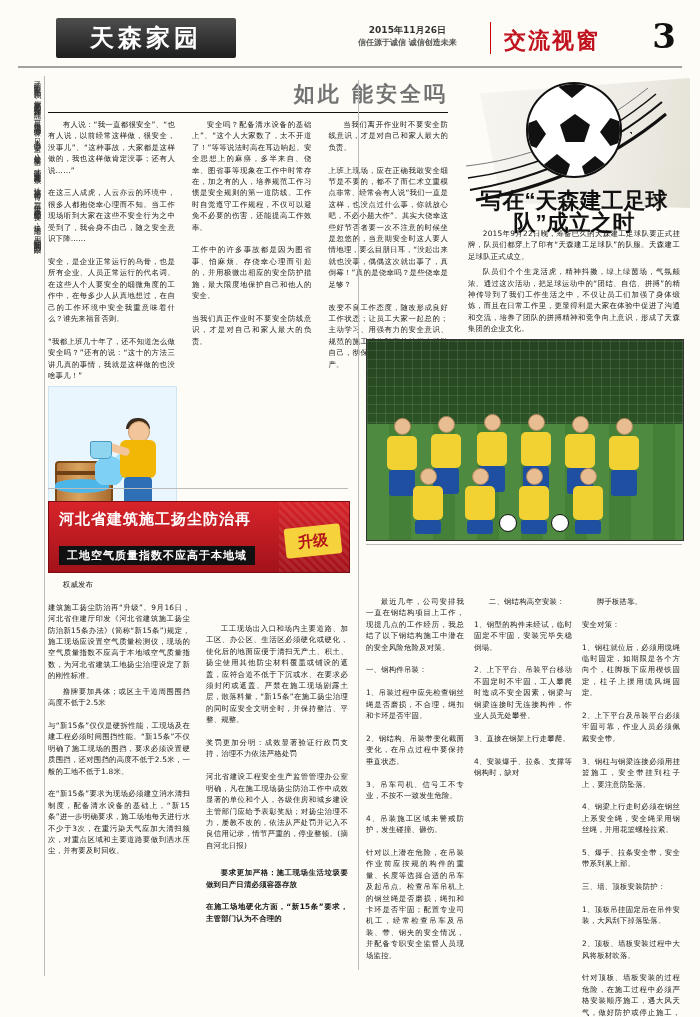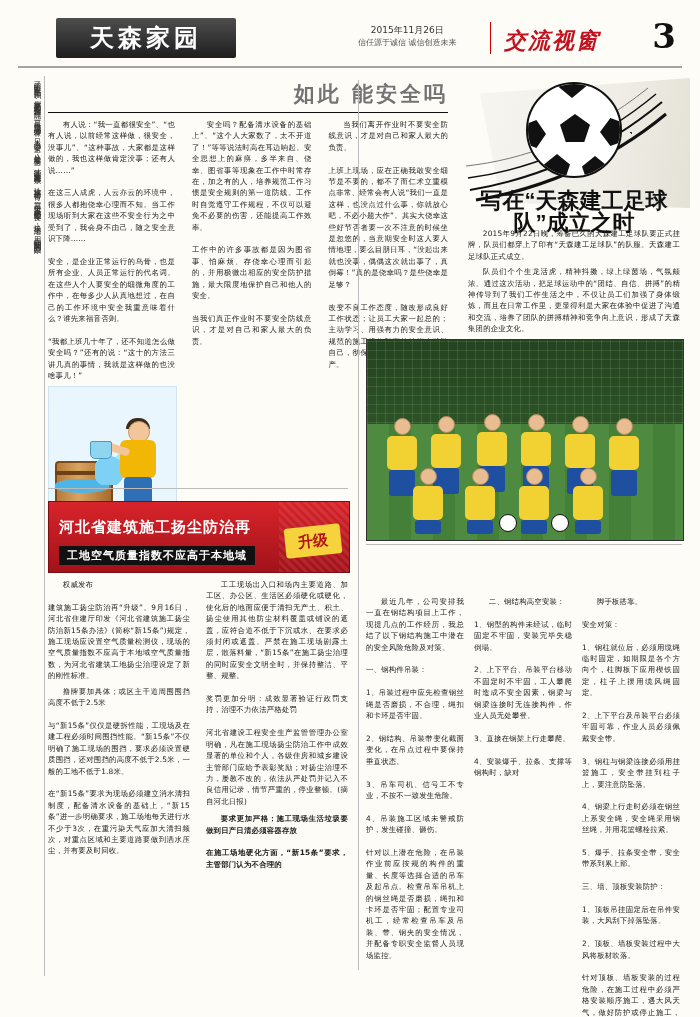--- a/index.html
+++ b/index.html
@@ -13,27 +13,27 @@
   
   .masthead{position:relative;height:52px;border-bottom:2px solid #a3a3a3;}
   .mast-logo{
     position:absolute;left:38px;top:4px;width:180px;height:40px;
     background:linear-gradient(180deg,#4e4e4e,#1e1e1e);
     border-radius:2px;
     color:#fff;font-size:24px;letter-spacing:4px;font-weight:bold;
     display:flex;align-items:center;justify-content:center;
     font-family:"DejaVu Serif","Liberation Serif",serif;
   }
-  .mast-center{position:absolute;left:340px;top:10px;text-align:center;color:#333;}
+  .mast-center{position:absolute;left:340px;top:10px;text-align:center;color:#333;font-weight:bold;}
   .mast-date{font-size:9px;line-height:13px;}
   .mast-slogan{font-size:8px;color:#555;line-height:12px;}
   .mast-sep{position:absolute;left:472px;top:8px;width:1px;height:32px;background:#c00;}
   .mast-section{
     position:absolute;left:486px;top:12px;font-size:22px;font-weight:bold;color:#c1121f;
-    letter-spacing:2px;font-family:"DejaVu Serif","Liberation Serif",serif;font-style:italic;
+    letter-spacing:2px;font-family:"DejaVu Serif","Liberation Serif",serif;
   }
   .mast-page{
     position:absolute;right:6px;top:2px;font-size:34px;font-weight:bold;color:#111;
     font-family:"DejaVu Serif","Liberation Serif",serif;
   }
 
   
   .rail{
     position:absolute;left:0px;top:62px;width:24px;height:900px;
     font-size:7.5px;line-height:10px;color:#333;
@@ -83,21 +83,21 @@
   .p-arm{position:absolute;left:-10px;top:24px;width:26px;height:8px;background:#f2c69a;transform:rotate(18deg);border-radius:4px;}
   .p-bucket{position:absolute;left:-24px;top:20px;width:20px;height:16px;background:#8fd5f0;border:1px solid #4a9bc4;border-radius:2px 2px 5px 5px;}
 
   
   .banner{
     position:absolute;left:30px;top:487px;width:300px;height:70px;
     background:linear-gradient(180deg,#d7242a,#a3121a);
     border:1px solid #7c0d13;overflow:hidden;
   }
   .banner-title{
-    position:absolute;left:10px;top:16px;width:230px;color:#fff;font-size:15px;font-weight:bold;
+    position:absolute;left:10px;top:8px;width:230px;color:#fff;font-size:15px;font-weight:bold;
     letter-spacing:1px;font-family:"DejaVu Serif","Liberation Serif",serif;line-height:18px;
   }
   .banner-sub{
     position:absolute;left:10px;top:44px;color:#fff;font-size:11px;font-weight:bold;
     letter-spacing:1px;background:#111;padding:2px 8px;
   }
   .banner-badge{
     position:absolute;right:8px;top:24px;width:56px;height:30px;background:#f6d33c;
     color:#b3121b;font-size:15px;font-weight:bold;display:flex;align-items:center;justify-content:center;
     border-radius:3px;transform:rotate(-6deg);font-family:"DejaVu Serif","Liberation Serif",serif;
@@ -253,26 +253,26 @@
           <div style="white-space:pre-wrap;text-indent:2em;">权威发布
 
 建筑施工扬尘防治再“升级”。9月16日，河北省住建厅印发《河北省建筑施工扬尘防治新15条办法》(简称“新15条”)规定，施工现场应设置空气质量检测仪，现场的空气质量指数不应高于本地域空气质量指数，为河北省建筑工地扬尘治理设定了新的刚性标准。</div>
           <div style="white-space:pre-wrap;text-indent:2em;margin-top:4px;">撸牌要加具体；或区主干道周围围挡高度不低于2.5米
 
 与“新15条”仅仅是硬拆性能，工现场及在建工程必须时间围挡性能。“新15条”不仅明确了施工现场的围挡，要求必须设置硬质围挡，还对围挡的高度不低于2.5米，一般的工地不低于1.8米。
 
 在“新15条”要求为现场必须建立消水清扫制度，配备清水设备的基础上，“新15条”进一步明确要求，施工场地每天进行水不少于3次，在重污染天气应加大清扫频次，对重点区域和主要道路要做到洒水压尘，并有要及时回收。</div>
         </div>
         <div class="body-col">
-          <div style="white-space:pre-wrap;text-indent:2em;">工工现场出入口和场内主要道路、加工区、办公区、生活区必须硬化或硬化，使化后的地面应便于清扫无产土、积土、扬尘使用其他防尘材料覆盖或铺设的遮盖，应符合道不低于下沉或水、在要求必须封闭或遮盖。严禁在施工现场剧露土层，散落料量，“新15条”在施工扬尘治理的同时应安全文明全时，并保持整洁、平整、规整。
+          <div style="white-space:pre-wrap;text-indent:2em;margin-top:44px;">工工现场出入口和场内主要道路、加工区、办公区、生活区必须硬化或硬化，使化后的地面应便于清扫无产土、积土、扬尘使用其他防尘材料覆盖或铺设的遮盖，应符合道不低于下沉或水、在要求必须封闭或遮盖。严禁在施工现场剧露土层，散落料量，“新15条”在施工扬尘治理的同时应安全文明全时，并保持整洁、平整、规整。
 
 奖罚更加分明：成效显著验证行政罚支持，治理不力依法严格处罚
 
 河北省建设工程安全生产监管管理办公室明确，凡在施工现场扬尘防治工作中成效显著的单位和个人，各级住房和城乡建设主管部门应给予表彰奖励；对扬尘治理不力，屡教不改的，依法从严处罚并记入不良信用记录，情节严重的，停业整顿。(摘自河北日报)</div>
-          <div style="white-space:pre-wrap;text-indent:2em;margin-top:6px;font-weight:bold;">要求更加严格：施工现场生活垃圾要做到日产日清必须容器存放
+          <div style="white-space:pre-wrap;text-indent:2em;margin-top:16px;font-weight:bold;">要求更加严格：施工现场生活垃圾要做到日产日清必须容器存放
 
 在施工场地硬化方面，“新15条”要求，主管部门认为不合理的</div>
         </div>
       </div>
     </div>
 
     <div class="foot-wrap">
       <div class="ball-bg"></div>
       <svg class="ball-streak" viewBox="0 0 210 130">
         <path d="M10 122 C 70 112, 140 86, 200 36" stroke="#111" stroke-width="3" fill="none"></path>

